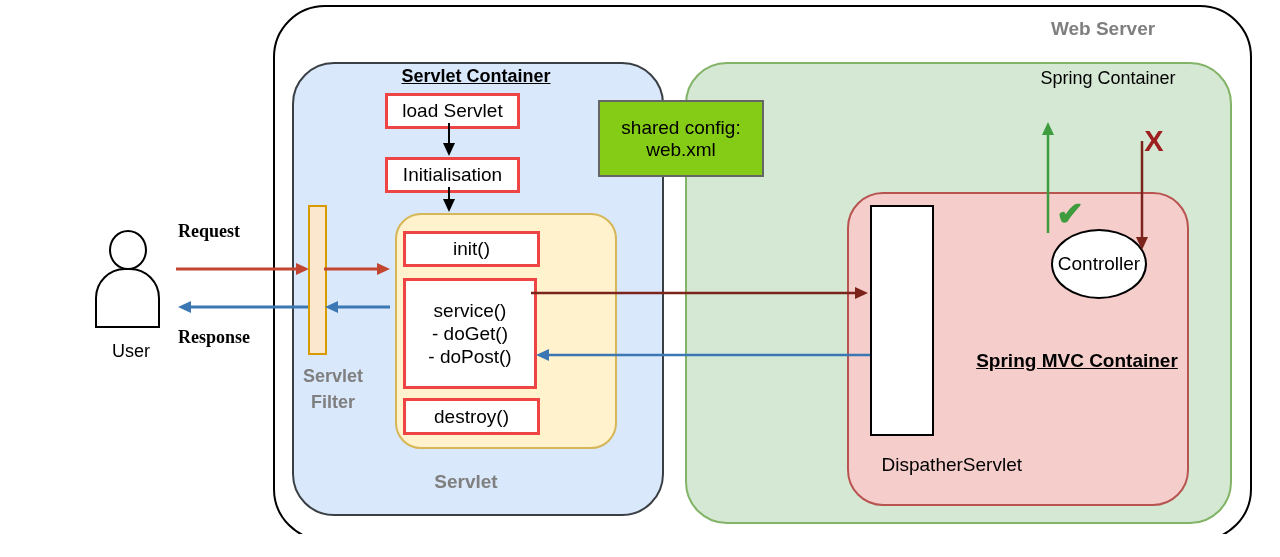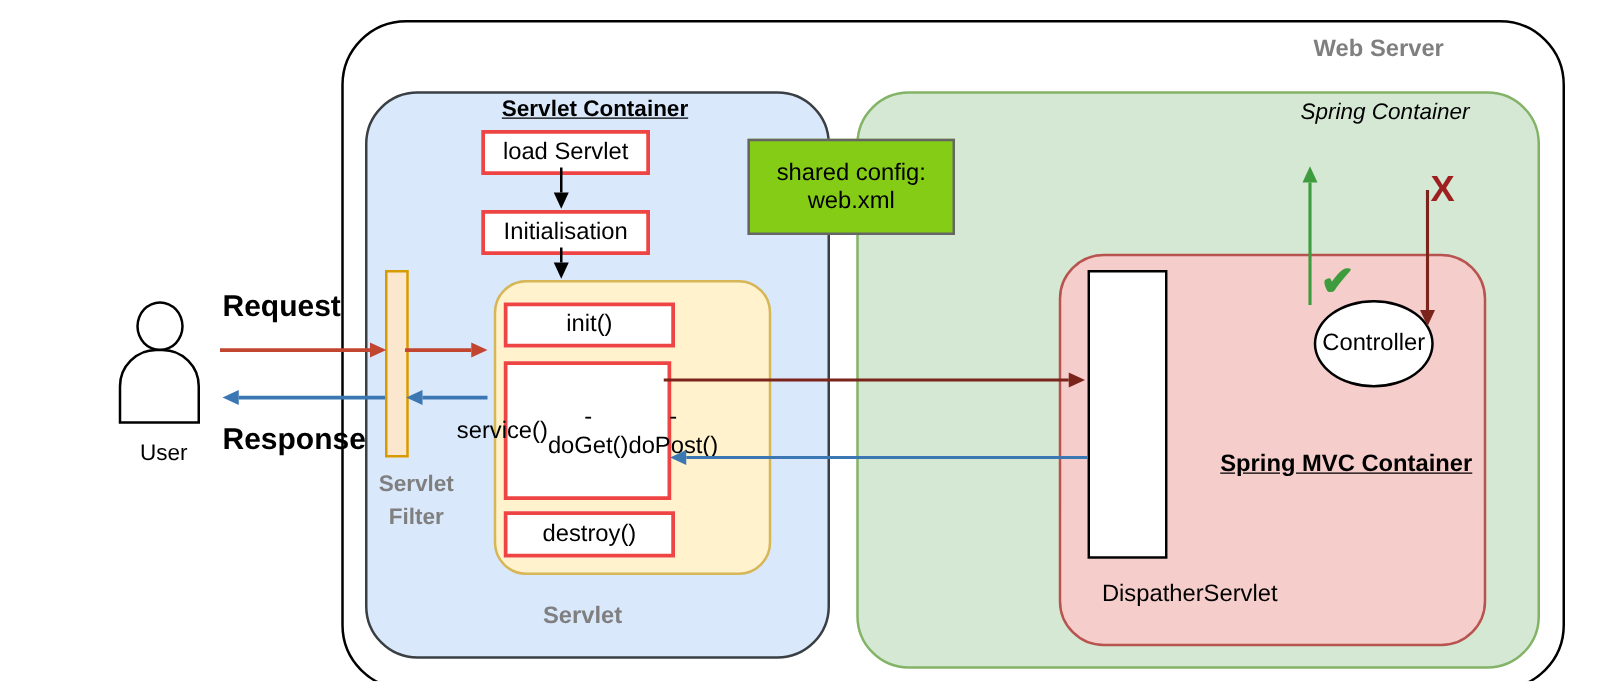--- a/index.html
+++ b/index.html
@@ -1,66 +1,66 @@
 <!DOCTYPE html>
 <html><head>
 <meta charset="utf-8">
 <style>
   html,body{margin:0;padding:0;background:#ffffff;}
   #stage{
     position:relative;width:1280px;height:534px;background:#ffffff;
-    font-family:"Liberation Sans", sans-serif;color:#000;overflow:hidden;margin-top:11px;
+    font-family:"Liberation Sans", sans-serif;color:#000;overflow:hidden;
   }
   .abs{position:absolute;}
   .box{
     position:absolute;background:#fff;border:3px solid #ef4444;
     display:flex;align-items:center;justify-content:center;
     font-size:19px;text-align:center;line-height:24px;
   }
   .container-title{position:absolute;font-size:18px;text-align:center;}
   .bold{font-weight:bold;text-decoration:underline;}
   .muted{font-weight:bold;}
   .ellipse{
     position:absolute;background:#fff;border:2px solid #000;border-radius:50%;
     display:flex;align-items:center;justify-content:center;font-size:19px;
   }
-  .flow-label{position:absolute;font-size:24px;font-weight:bold;}
+  .flow-label{position:absolute;font-size:18px;font-weight:bold;font-family:Liberation Serif, serif;}
   svg.overlay{position:absolute;left:0;top:0;pointer-events:none;}
   .mark{position:absolute;display:flex;align-items:center;justify-content:center;font-weight:bold;}
 </style>
 </head>
 <body>
 
 <div id="stage">
 
   <div class="abs" style="left:273px;top:5px;width:975px;height:532px;border:2px solid #000;border-radius:52px;background:#fff;"></div>
   <div class="container-title muted" style="left: 1023px; top: 18px; width: 160px; font-size: 19px; color: rgb(127, 127, 127);">Web Server</div>
 
   <div class="abs" style="left: 292px; top: 62px; width: 368px; height: 450px; border: 2px solid rgb(58, 63, 68); border-radius: 42px; background-color: rgb(218, 232, 252);"></div>
   <div class="container-title bold" style="left:292px;top:66px;width:368px;">Servlet Container</div>
 
   <div class="abs" style="left: 685px; top: 62px; width: 543px; height: 458px; border: 2px solid rgb(130, 179, 102); border-radius: 42px; background-color: rgb(213, 232, 212);"></div>
-  <div class="container-title" style="left:1008px;top:68px;width:200px;font-style:italic;">Spring Container</div>
+  <div class="container-title" style="left:1008px;top:68px;width:200px;">Spring Container</div>
 
   <div class="abs" style="left: 847px; top: 192px; width: 338px; height: 310px; border: 2px solid rgb(184, 84, 80); border-radius: 36px; background-color: rgb(245, 205, 203);"></div>
   <div class="container-title bold" style="left:927px;top:350px;width:300px;font-size:19px;">Spring MVC Container</div>
 
   <div class="abs" style="left: 395px; top: 213px; width: 218px; height: 232px; border: 2px solid rgb(214, 182, 86); border-radius: 26px; background-color: rgb(255, 242, 204);"></div>
   <div class="container-title muted" style="left: 396px; top: 471px; width: 140px; font-size: 19px; color: rgb(127, 127, 127);">Servlet</div>
 
   <div class="box" style="left: 598px; top: 100px; width: 162px; height: 73px; flex-direction: column; line-height: 22px; border-width: 2px; background-color: #84cc16; border-color: rgb(102, 102, 102);">
     <div>shared config:</div>
     <div>web.xml</div>
   </div>
 
   <div class="box" style="left:385px;top:93px;width:129px;height:30px;">load Servlet</div>
   <div class="box" style="left:385px;top:157px;width:129px;height:30px;">Initialisation</div>
 
   <div class="box" style="left:403px;top:231px;width:131px;height:30px;">init()</div>
-  <div class="box" style="left:403px;top:278px;width:128px;height:105px;line-height:23px;">
+  <div class="box" style="left:403px;top:278px;width:128px;height:105px;flex-direction:column;line-height:23px;">
     <div>service()</div>
     <div>- doGet()</div>
     <div>- doPost()</div>
   </div>
   <div class="box" style="left:403px;top:398px;width:131px;height:31px;">destroy()</div>
 
   <div class="abs" style="left: 308px; top: 205px; width: 15px; height: 146px; border: 2px solid rgb(215, 155, 0); background-color: rgb(250, 231, 206);"></div>
   <div class="container-title muted" style="left: 293px; top: 363px; width: 80px; line-height: 26px; color: rgb(127, 127, 127);">
     <div>Servlet</div>
     <div>Filter</div>

